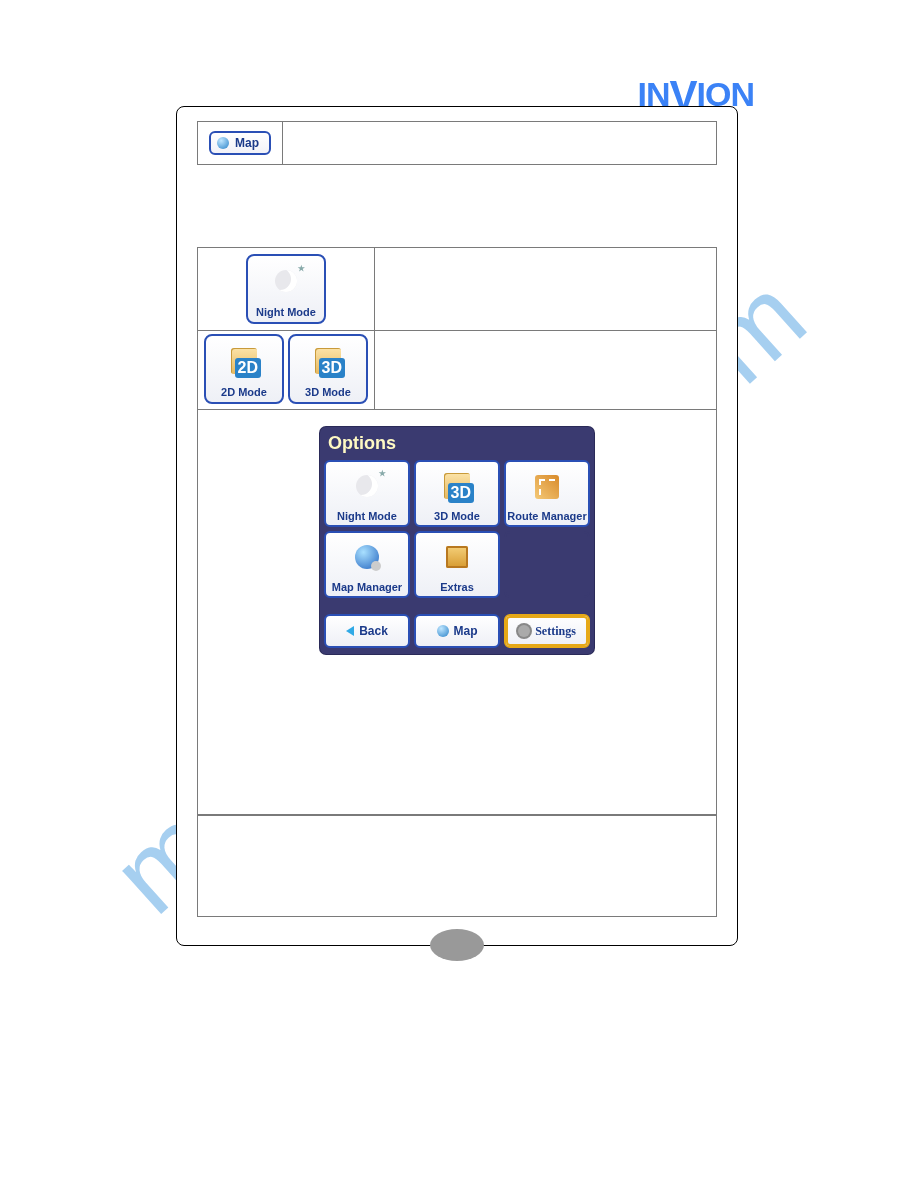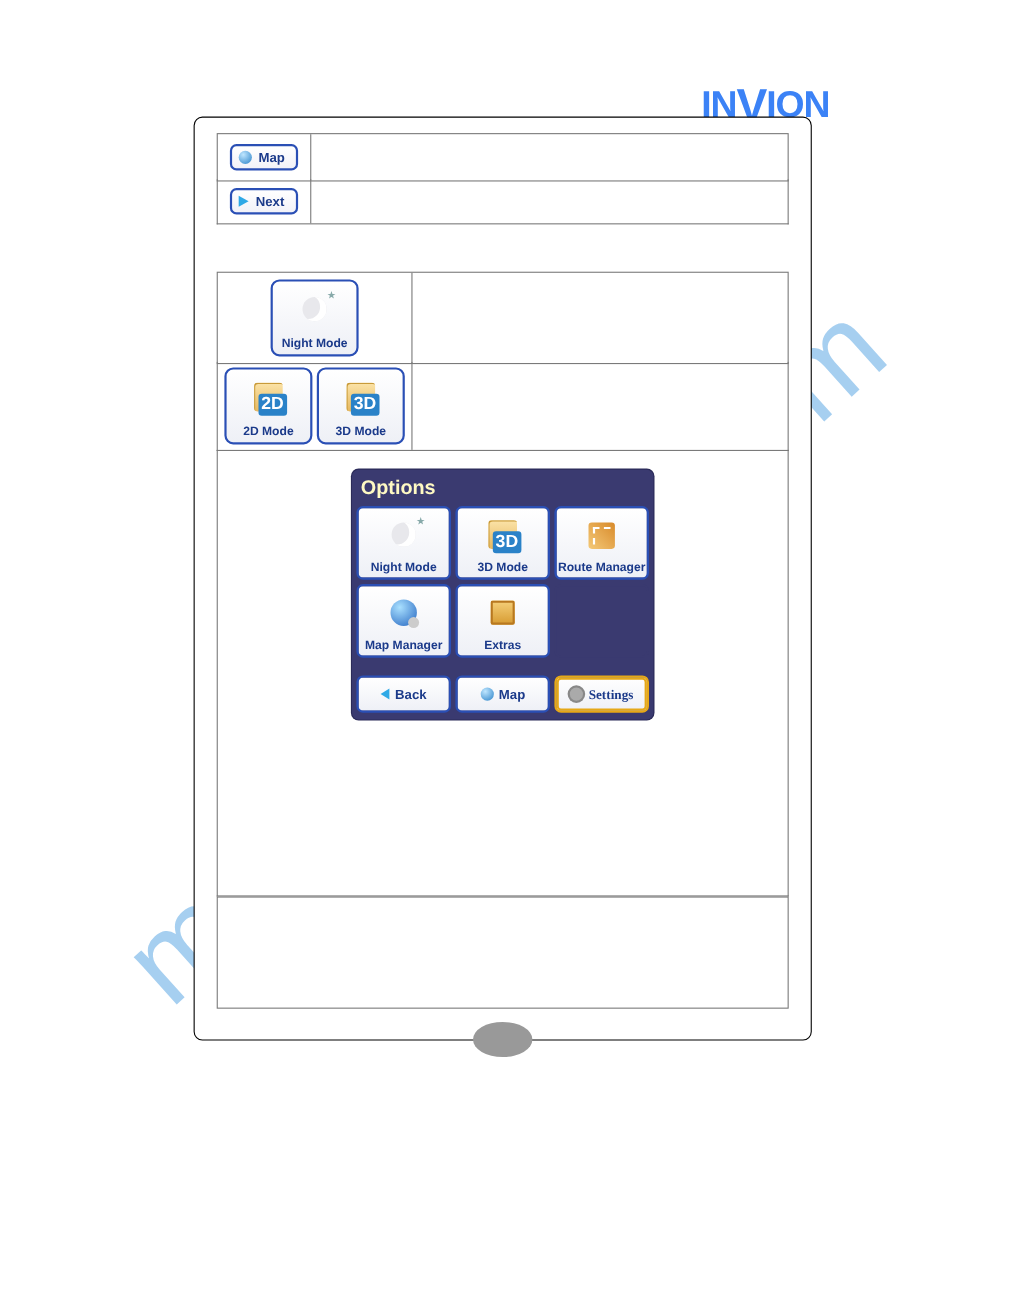--- a/index.html
+++ b/index.html
@@ -117,28 +117,20 @@
 
   <div class="row1">
     <div class="icon-cell1">
       <div class="pillbtn">
         <span class="globe"></span>
         <span>Map</span>
       </div>
     </div>
   </div>
 
-  <div class="row2">
-    <div class="icon-cell2">
-      <div class="pillbtn">
-        <span class="tri"></span>
-        <span>Next</span>
-      </div>
-    </div>
-  </div>
 
   <div class="row3">
     <div class="lcell">
       <div class="sqbtn">
         <div class="ic">
             <div class="moon"></div>
           </div>
         <span>Night Mode</span>
       </div>
     </div>

